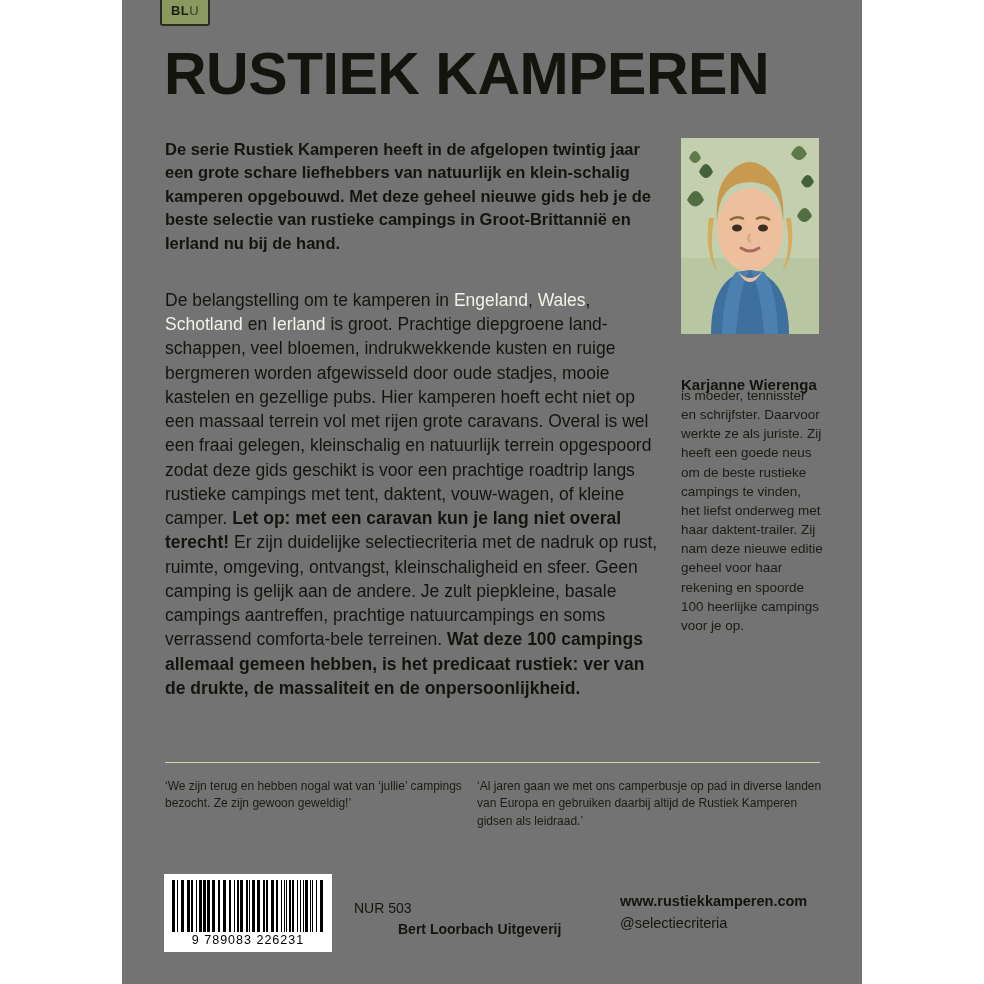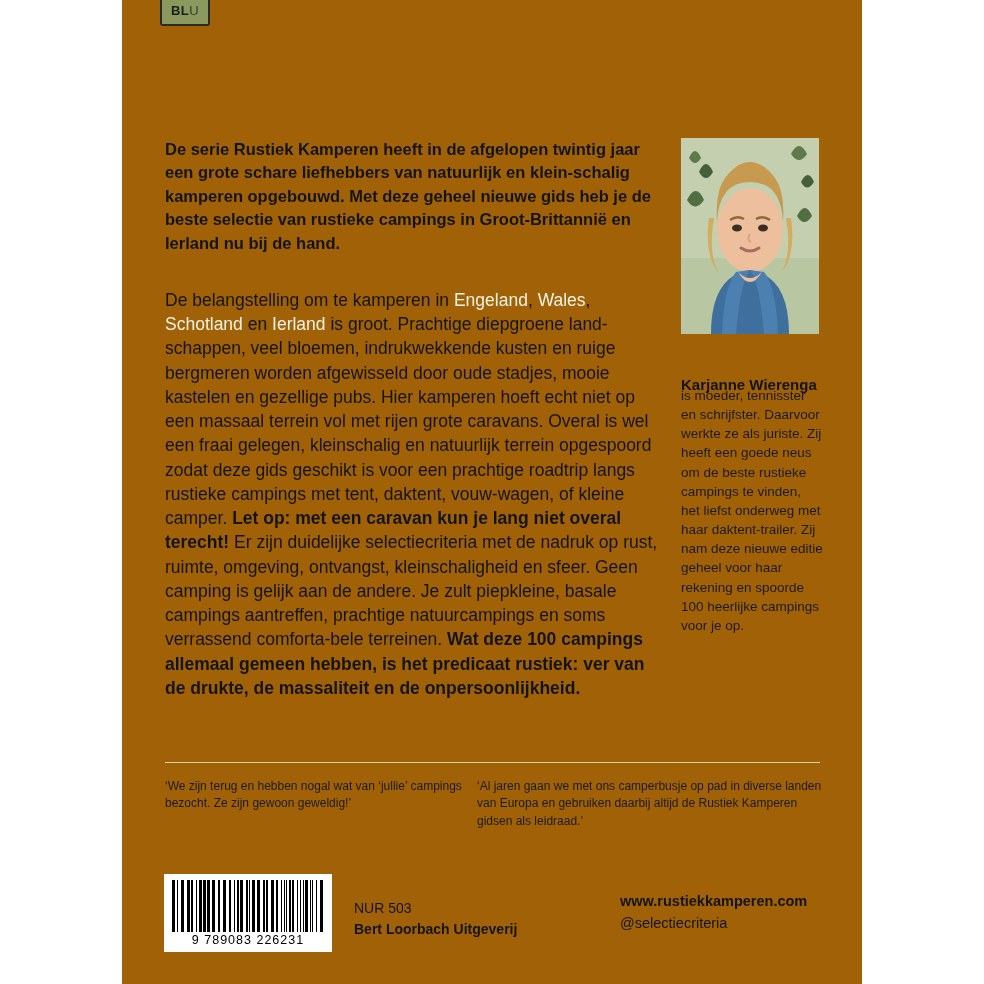--- a/index.html
+++ b/index.html
@@ -18,21 +18,21 @@
     width: 984px;
     height: 984px;
     background: #ffffff;
   }
   .cover {
     position: absolute;
     left: 122px;
     top: 0;
     width: 740px;
     height: 984px;
-    background: #a16207;
+    background: #737373;
     box-sizing: border-box;
     padding: 0;
   }
   
   .blu-chip {
     position: absolute;
     left: 38px;
     top: -4px;
     width: 46px;
     height: 28px;
@@ -162,21 +162,21 @@
 
   .pub {
     position: absolute;
     left: 232px;
     top: 898px;
     width: 240px;
     font-size: 14px;
     line-height: 1.5;
     color: #14140f;
   }
-  .pub .strong { font-weight: bold; }
+  .pub .strong { font-weight: bold; margin-left: 44px; }
 
   .web {
     position: absolute;
     left: 498px;
     top: 890px;
     width: 250px;
     font-size: 14.5px;
     line-height: 1.55;
     color: #14140f;
   }
@@ -185,20 +185,21 @@
 </head>
 <body>
 
 <div class="page">
   <div class="cover">
 
     <div class="blu-chip">
       <span class="t"><span>BL</span><span class="u">U</span></span>
     </div>
 
+    <div class="title">RUSTIEK KAMPEREN</div>
 
     <div class="intro">De serie Rustiek Kamperen heeft in de afgelopen twintig jaar een grote schare liefhebbers van natuurlijk en klein-schalig kamperen opgebouwd. Met deze geheel nieuwe gids heb je de beste selectie van rustieke campings in Groot-Brittannië en Ierland nu bij de hand.</div>
 
     <div class="portrait">
       <svg width="138" height="196" viewBox="0 0 138 196" xmlns="http://www.w3.org/2000/svg">
         <rect width="138" height="196" fill="#b9c6a2"></rect>
         <rect x="0" y="0" width="138" height="120" fill="#c3cfae"></rect>
         <path d="M8 20 q6 -14 12 0 q-6 10 -12 0z" fill="#5f7a49"></path>
         <path d="M18 34 q7 -16 14 0 q-7 12 -14 0z" fill="#44603a"></path>
         <path d="M110 16 q8 -16 16 0 q-8 12 -16 0z" fill="#5f7a49"></path>

